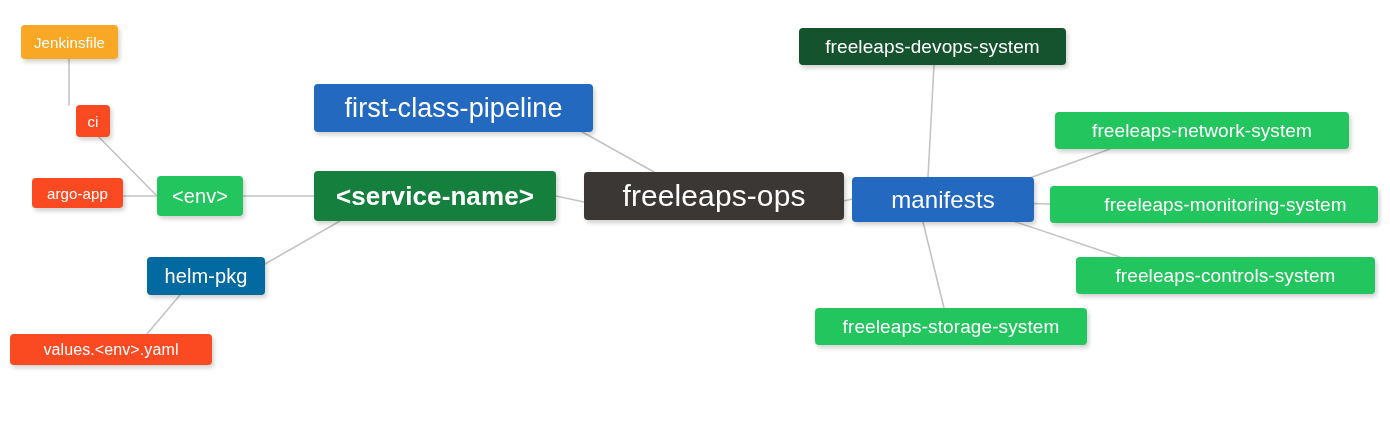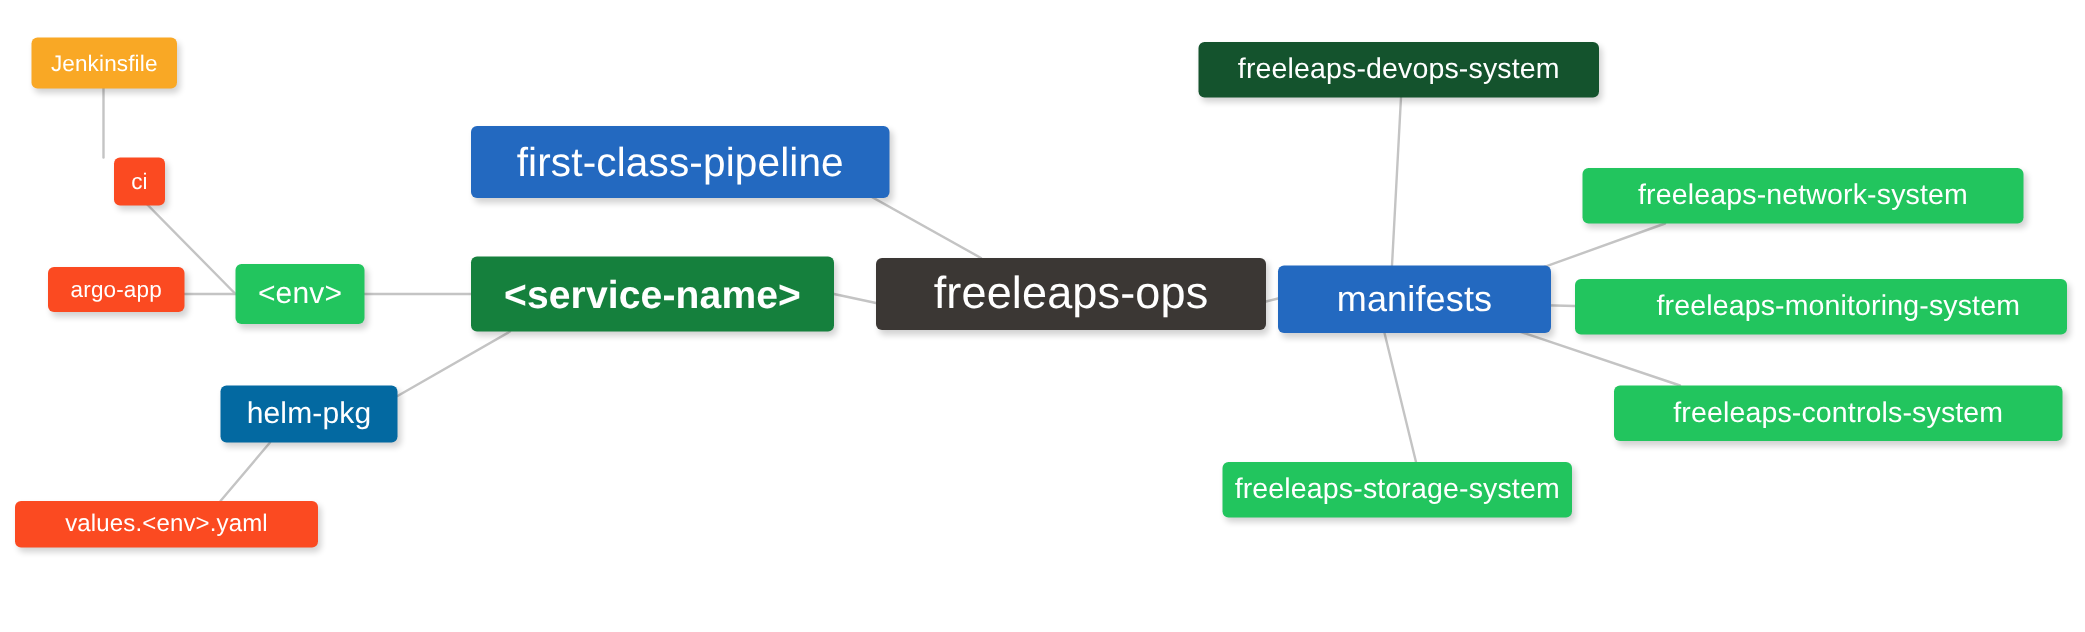--- a/index.html
+++ b/index.html
@@ -103,17 +103,17 @@
       </div>
       <div class="node" style="left: 1055px; top: 112px; width: 294px; height: 37px; background: rgb(34, 197, 94); font-size: 19px;">
         <span class="node-label">freeleaps-network-system</span>
       </div>
       <div class="node" style="left: 1050px; top: 186px; width: 328px; height: 37px; background: rgb(34, 197, 94); font-size: 19px; padding-left: 23px;">
         <span class="node-label">freeleaps-monitoring-system</span>
       </div>
       <div class="node" style="left: 1055px; top: 257px; width: 299px; height: 37px; background: rgb(34, 197, 94); font-size: 19px; margin-left: 21px;">
         <span class="node-label">freeleaps-controls-system</span>
       </div>
-      <div class="node" style="left: 815px; top: 308px; width: 233px; height: 37px; background: rgb(34, 197, 94); font-size: 19px;">
+      <div class="node" style="left: 815px; top: 308px; width: 272px; height: 37px; background: rgb(34, 197, 94); font-size: 19px;">
         <span class="node-label">freeleaps-storage-system</span>
       </div>
     </div>
 </div>
 
 </body></html>

